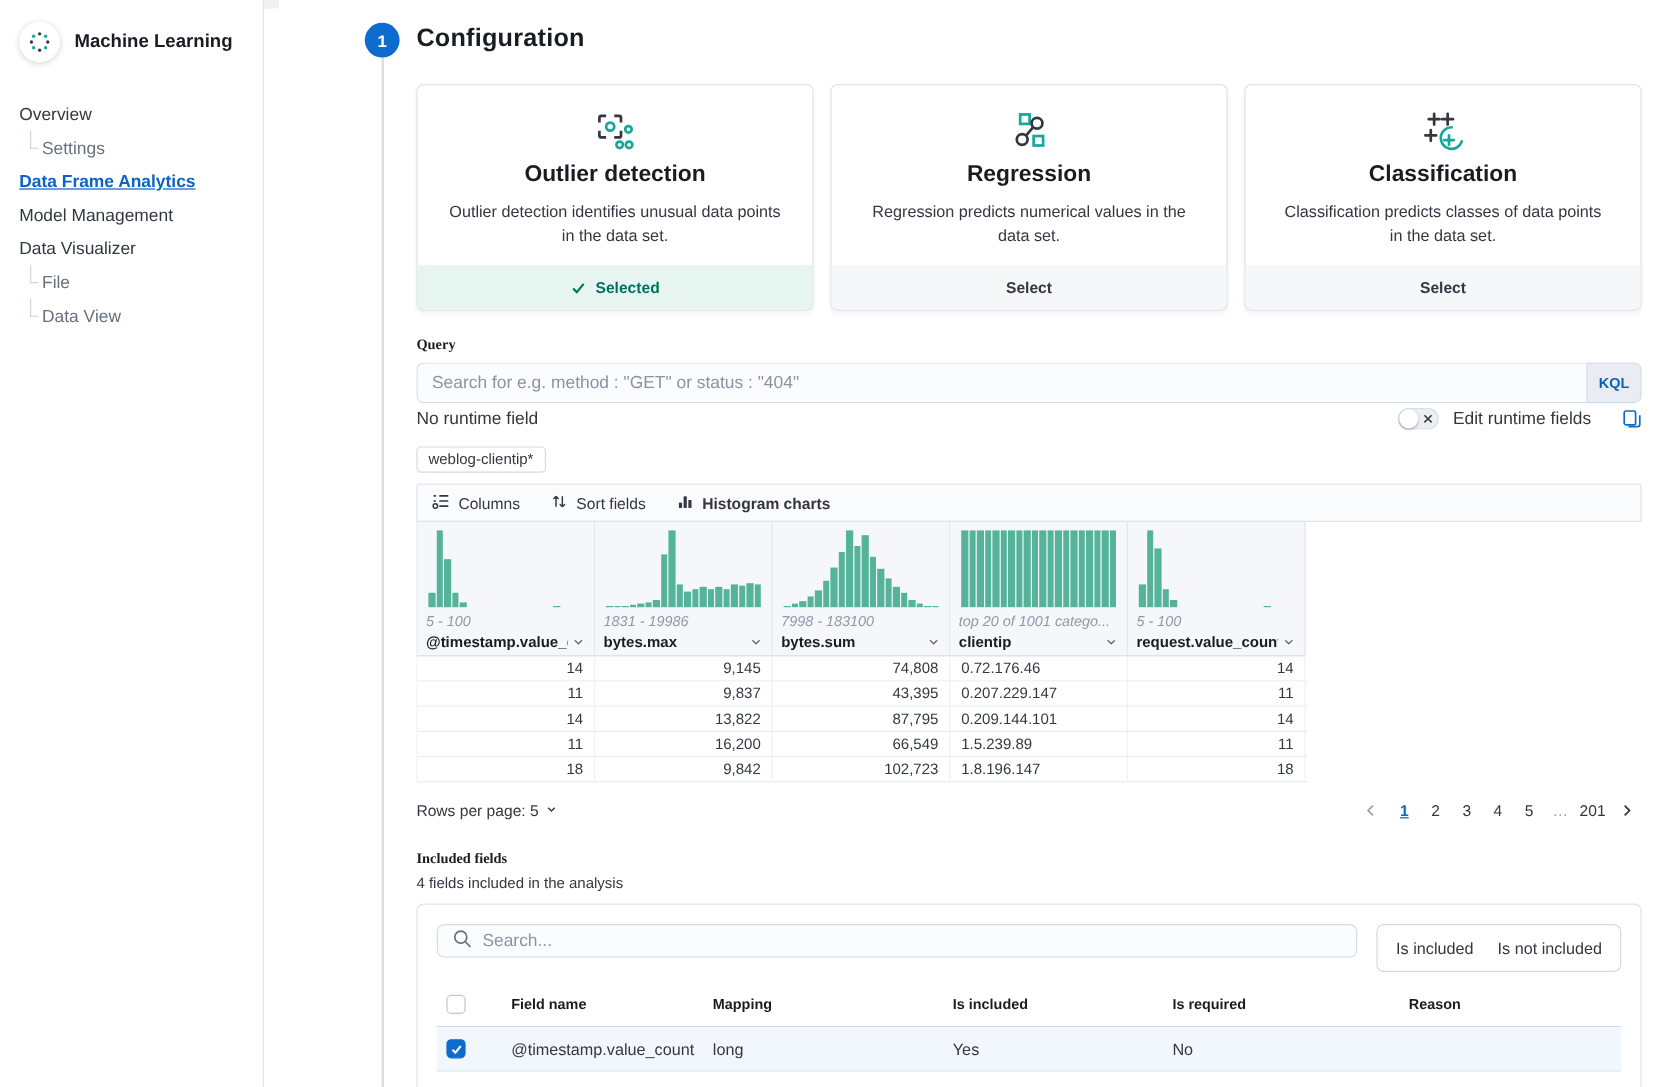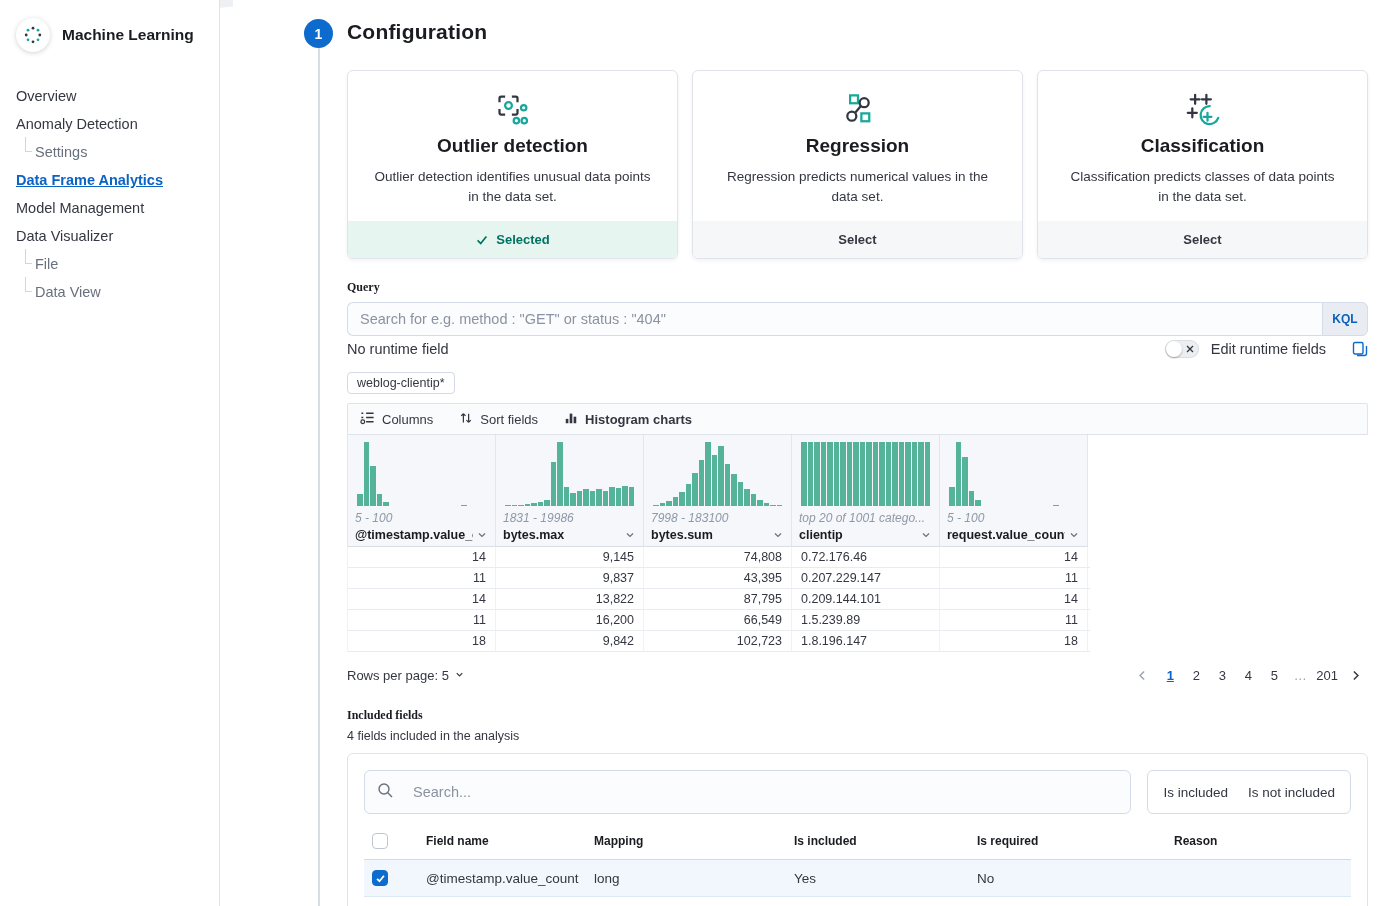--- a/index.html
+++ b/index.html
@@ -74,21 +74,21 @@
   .pages { margin-left:auto; display:flex; align-items:center; gap:4px; }
   .page { min-width:22px; text-align:center; padding:2px 1px; cursor:pointer; color:#343741; }
   .page.active { color:#0b63c5; font-weight:bold; text-decoration:underline; }
   .page.ellipsis { color:#98a2b3; cursor:default; }
   .pg-arrow { padding:2px 6px; cursor:pointer; line-height:0; }
   
   .included { margin-top:23px; }
   .included-summary { font-size:12.5px; color:#343741; margin:-1px 0 10px; }
   .fields-panel { border:1px solid #dfe3ea; border-radius:6px; padding:16px; height:240px; background:#fff; }
   .fields-top { display:flex; gap:16px; }
-  .search-box { flex:1; display:flex; align-items:center; height:44px; border:1px solid #d3dce8; border-radius:6px; background:#fbfcfd; padding:0 12px; gap:18px; }
+  .search-box { flex:1; display:flex; align-items:center; height:28px; border:1px solid #d3dce8; border-radius:6px; background:#fbfcfd; padding:0 12px; gap:7px; }
   .search-box input { border:none; background:transparent; flex:1; font-size:14.5px; outline:none; font-family:inherit; color:#343741; }
   .search-box input::placeholder { color:#8b93a2; }
   .filter-group { display:flex; align-items:center; border:1px solid #d3dce8; border-radius:6px; background:#fff; padding:0 5px; }
   .filter-btn { padding:0 10px; height:38px; display:flex; align-items:center; font-size:13.5px; color:#343741; cursor:pointer; white-space:nowrap; }
   .ftable { margin-top:15px; }
   .fgrid { display:grid; grid-template-columns:54px 168px 200px 183px 197px 1fr; align-items:center; }
   .ftable-header { font-size:12px; font-weight:bold; color:#1a1c21; padding:4px 0 10px; border-bottom:1px solid #d3dae6; }
   .frow { height:37px; background:#f2f7fd; border-bottom:1px solid #dce8f6; font-size:13.5px; }
   .fcell { padding-left:8px; white-space:nowrap; overflow:hidden; }
   .cb { width:16px; height:16px; border:1px solid #bfc7d3; border-radius:4px; background:#fff; margin-left:8px; cursor:pointer; display:flex; align-items:center; justify-content:center; }
@@ -112,21 +112,20 @@
             <circle cx="5" cy="14.8" r="1.4" fill="#16a89c"></circle>
             <circle cx="3.2" cy="10" r="1.4" fill="#343741"></circle>
             <circle cx="5" cy="5.2" r="1.4" fill="#16a89c"></circle>
           </g>
         </svg>
       </div>
     <div class="sb-title">Machine Learning</div>
   </div>
   <div class="nav" id="nav-list">
       <div class="nav-item">Overview</div>
-      <div class="nav-item">Anomaly Detection</div>
       <div class="nav-item sub">Settings</div>
       <div class="nav-item active">Data Frame Analytics</div>
       <div class="nav-item">Model Management</div>
       <div class="nav-item">Data Visualizer</div>
       <div class="nav-item sub">File</div>
       <div class="nav-item sub">Data View</div>
     </div>
 </div>
 
 <div class="main">

